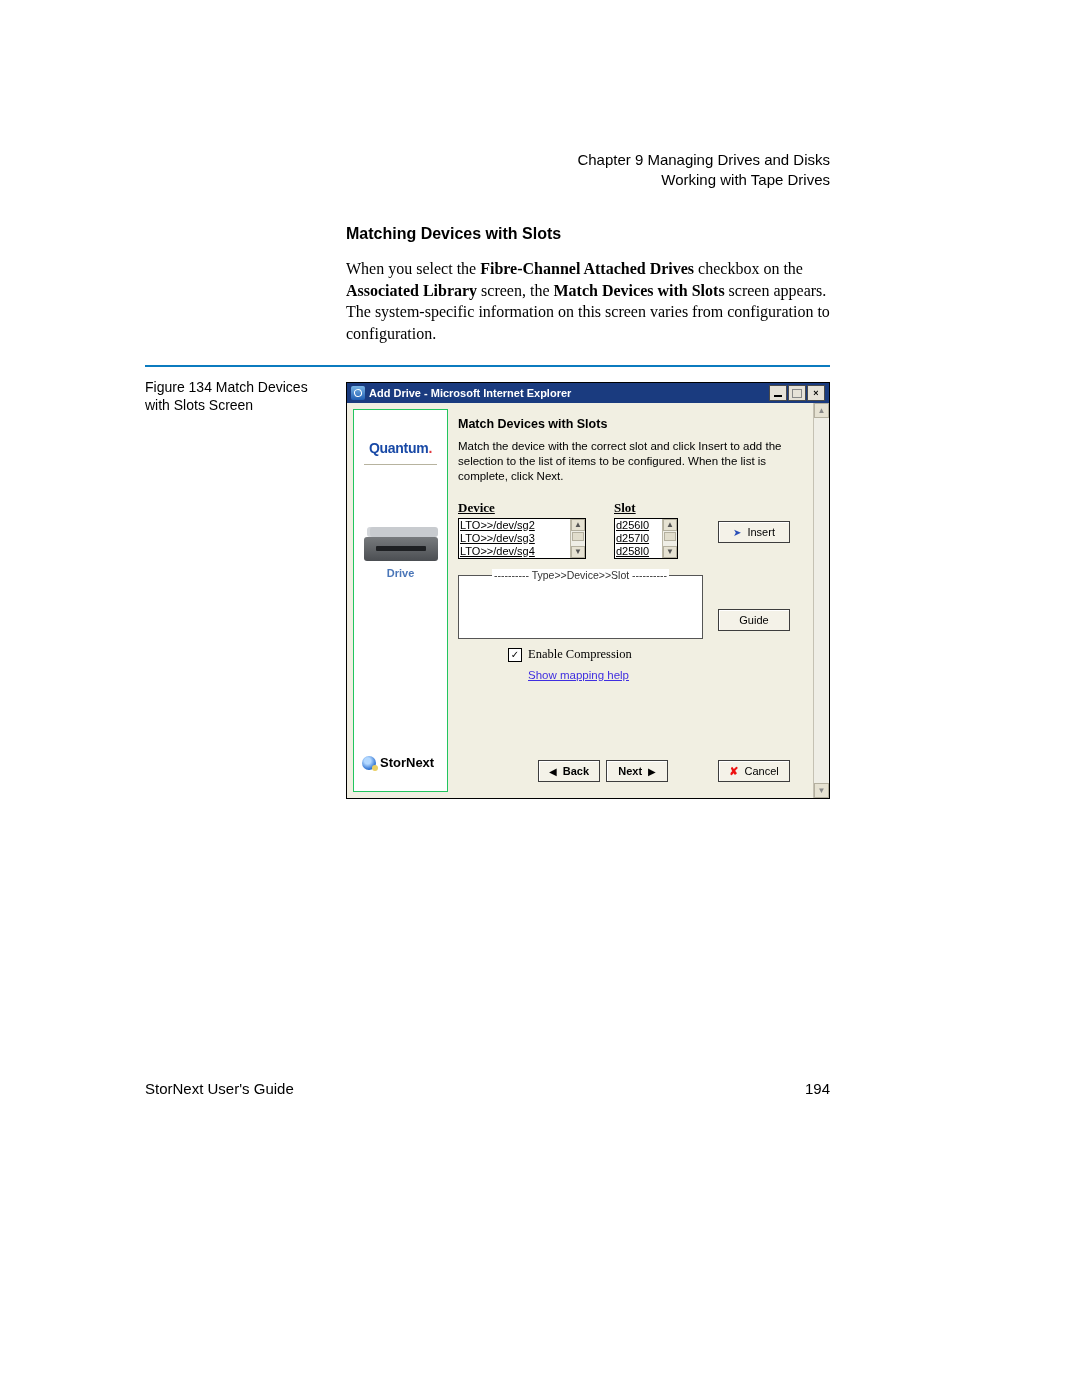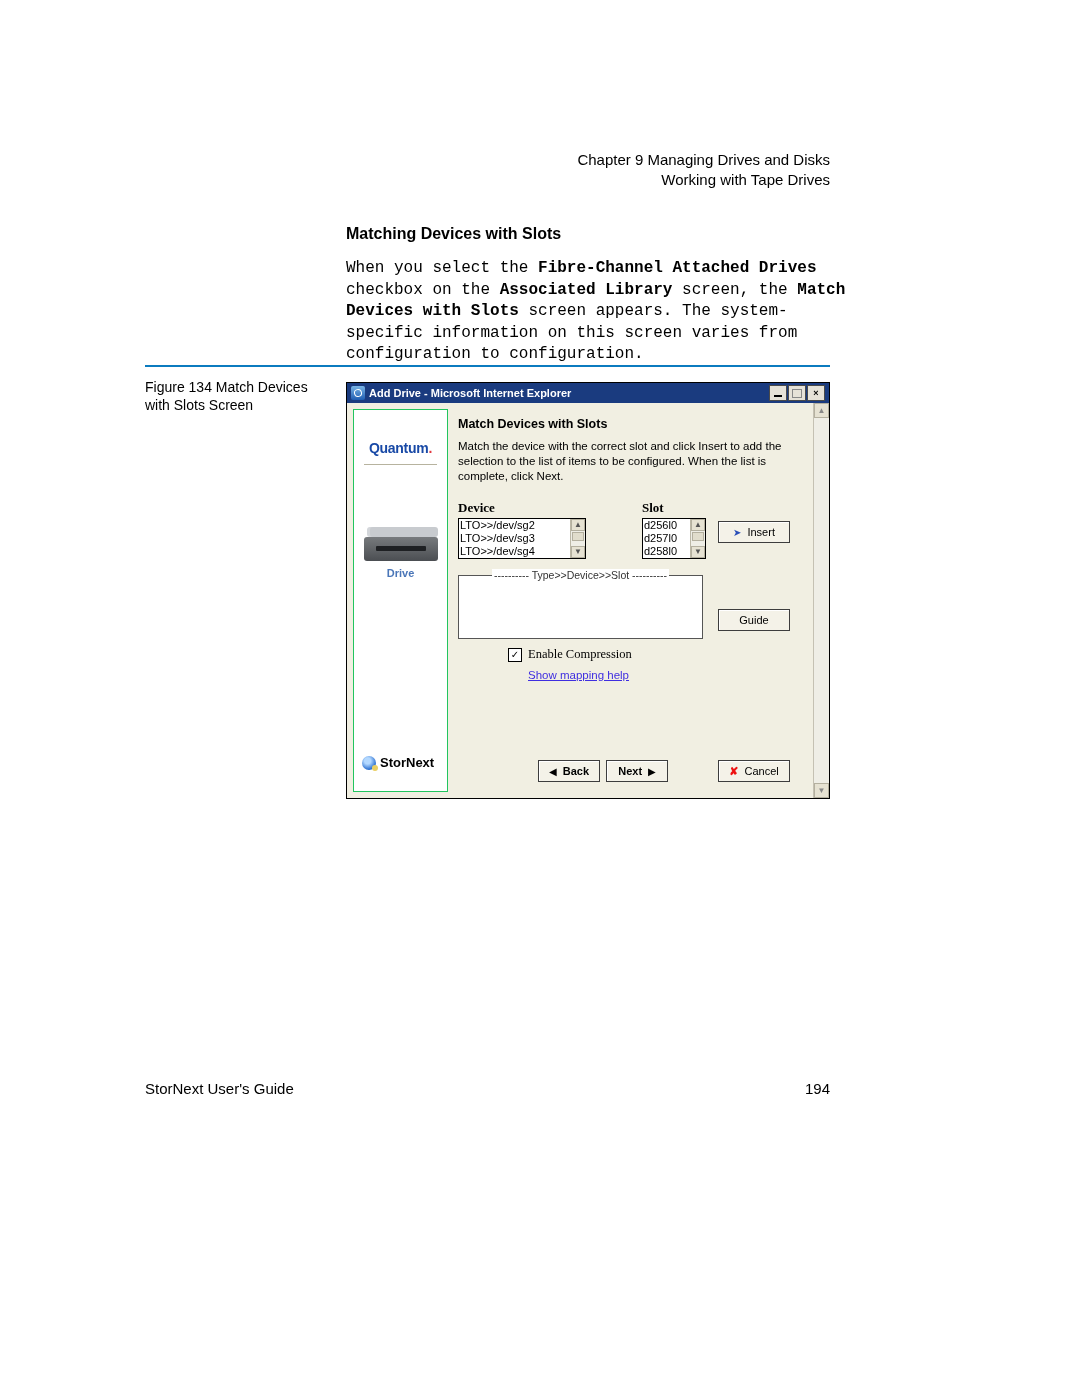--- a/index.html
+++ b/index.html
@@ -30,21 +30,21 @@
     top: 225px;
     left: 346px;
     font-weight: bold;
     font-size: 16px;
   }
   .body-para {
     position: absolute;
     top: 258px;
     left: 346px;
     width: 500px;
-    font-family: Liberation Mono, monospace;
+    font-family: Liberation Serif, serif;
     font-size: 16px;
     line-height: 1.35;
   }
   .body-para b { font-weight: bold; }
   .blue-rule {
     position: absolute;
     top: 365px;
     left: 145px;
     right: 250px;
     height: 2px;
@@ -252,22 +252,23 @@
     margin-top: 8px;
   }
   .desc {
     font-size: 11.5px;
     margin-top: 8px;
     line-height: 1.3;
     width: 350px;
   }
   .cols {
     display: flex;
-    gap: 56px;
+    gap: 28px;
     margin-top: 16px;
+    text-decoration: underline;
   }
   .col .colhead {
     font-family: Georgia, 'Times New Roman', serif;
     font-weight: bold;
     font-size: 13px;
     margin-bottom: 2px;
   }
   .listbox {
     border: 1px solid #000;
     background: #fff;

